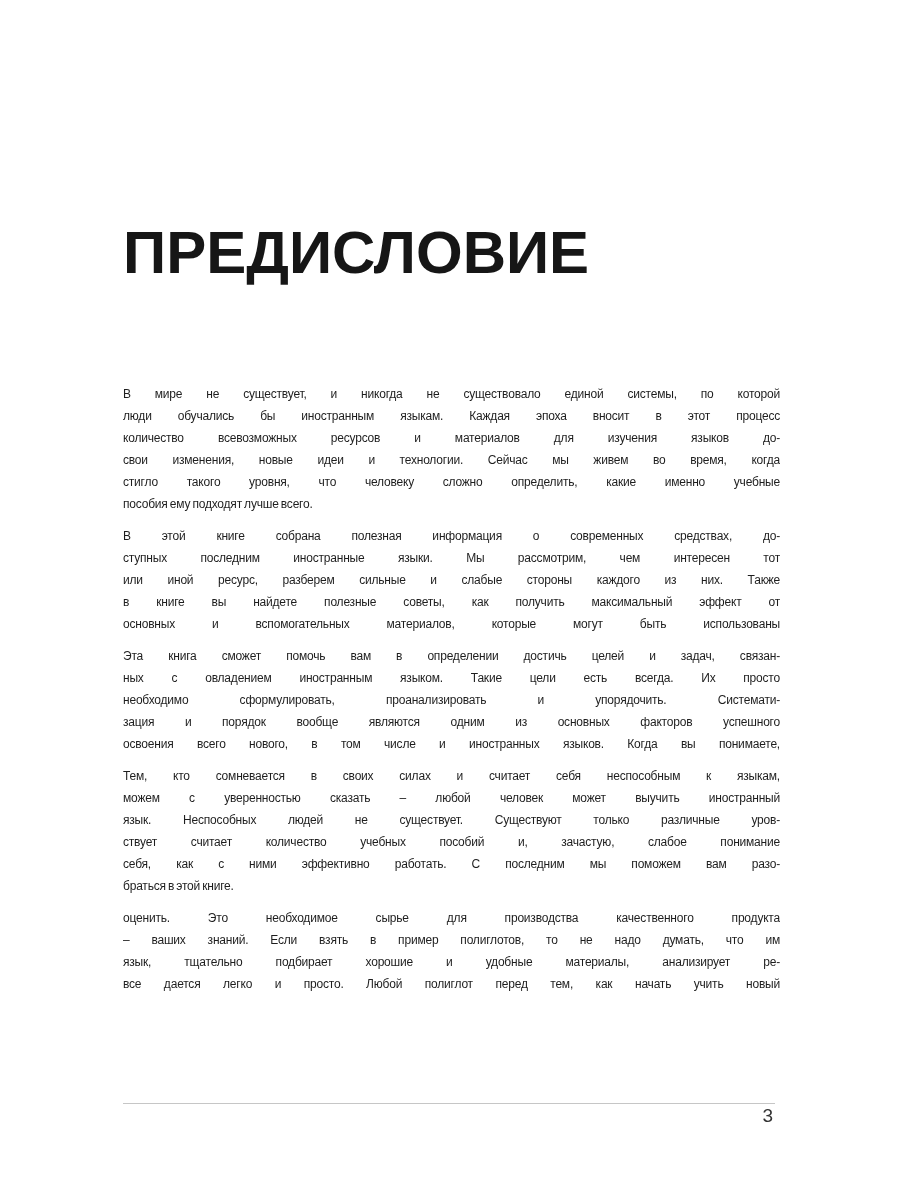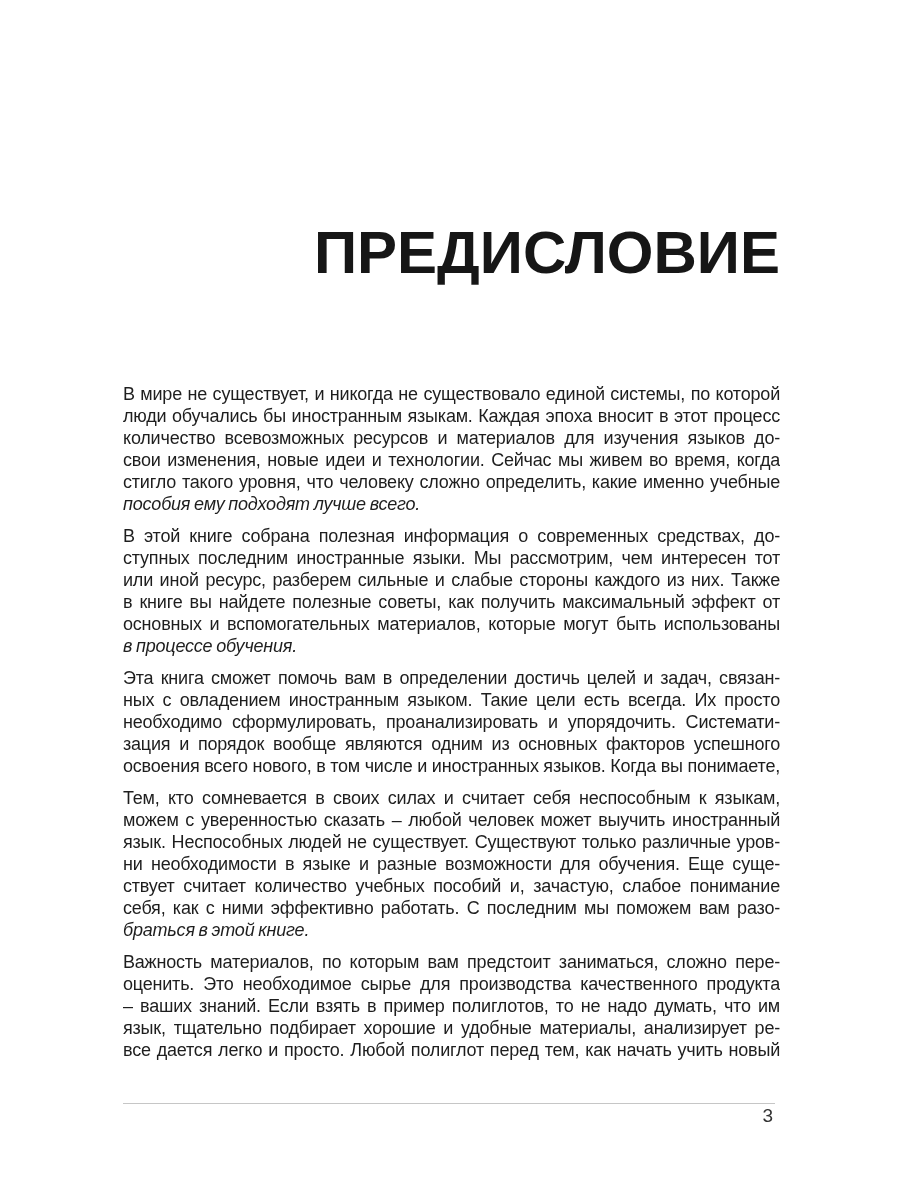--- a/index.html
+++ b/index.html
@@ -16,45 +16,43 @@
     left: 123px;
     top: 0;
     width: 657px;
   }
   .preface-title {
     margin: 222px 0 0 0;
     font-size: 60px;
     line-height: 62px;
     font-weight: bold;
     color: #161616;
-    text-align: right;
     letter-spacing: 0;
     white-space: nowrap;
   }
   .bodycopy {
     margin-top: 99px;
     color: #1e1e1e;
-    font-size: 18px;
+    font-size: 12px;
   }
   .para { margin: 0 0 10px 0; }
   .para:last-child { margin-bottom: 0; }
   .line {
     height: 22px;
     line-height: 22px;
     overflow: hidden;
     text-align: justify;
     text-align-last: justify;
     letter-spacing: -0.2px;
     word-spacing: -1px;
     white-space: normal;
   }
   .line.last {
     text-align: center;
     text-align-last: left;
-    font-style: italic;
   }
   .footer {
     position: absolute;
     left: 123px;
     top: 1103px;
     width: 652px;
     border-top: 1px solid #c6c6c6;
   }
   .page-number {
     text-align: right;
@@ -82,43 +80,40 @@
         <div class="line">стигло такого уровня, что человеку сложно определить, какие именно учебные</div>
         <div class="line last">пособия ему подходят лучше всего.</div>
       </div>
 
       <div class="para">
         <div class="line">В этой книге собрана полезная информация о современных средствах, до-</div>
         <div class="line">ступных последним иностранные языки. Мы рассмотрим, чем интересен тот</div>
         <div class="line">или иной ресурс, разберем сильные и слабые стороны каждого из них. Также</div>
         <div class="line">в книге вы найдете полезные советы, как получить максимальный эффект от</div>
         <div class="line">основных и вспомогательных материалов, которые могут быть использованы</div>
-        <div class="line last">в процессе обучения.</div>
       </div>
 
       <div class="para">
         <div class="line">Эта книга сможет помочь вам в определении достичь целей и задач, связан-</div>
         <div class="line">ных с овладением иностранным языком. Такие цели есть всегда. Их просто</div>
         <div class="line">необходимо сформулировать, проанализировать и упорядочить. Системати-</div>
         <div class="line">зация и порядок вообще являются одним из основных факторов успешного</div>
         <div class="line">освоения всего нового, в том числе и иностранных языков. Когда вы понимаете,</div>
       </div>
 
       <div class="para">
         <div class="line">Тем, кто сомневается в своих силах и считает себя неспособным к языкам,</div>
         <div class="line">можем с уверенностью сказать – любой человек может выучить иностранный</div>
         <div class="line">язык. Неспособных людей не существует. Существуют только различные уров-</div>
-        <div class="line">ни необходимости в языке и разные возможности для обучения. Еще суще-</div>
         <div class="line">ствует считает количество учебных пособий и, зачастую, слабое понимание</div>
         <div class="line">себя, как с ними эффективно работать. С последним мы поможем вам разо-</div>
         <div class="line last">браться в этой книге.</div>
       </div>
 
       <div class="para">
-        <div class="line">Важность материалов, по которым вам предстоит заниматься, сложно пере-</div>
         <div class="line">оценить. Это необходимое сырье для производства качественного продукта</div>
         <div class="line">– ваших знаний. Если взять в пример полиглотов, то не надо думать, что им</div>
         <div class="line">язык, тщательно подбирает хорошие и удобные материалы, анализирует ре-</div>
         <div class="line">все дается легко и просто. Любой полиглот перед тем, как начать учить новый</div>
       </div>
 
     </div>
   </div>
 
   <div class="footer">

